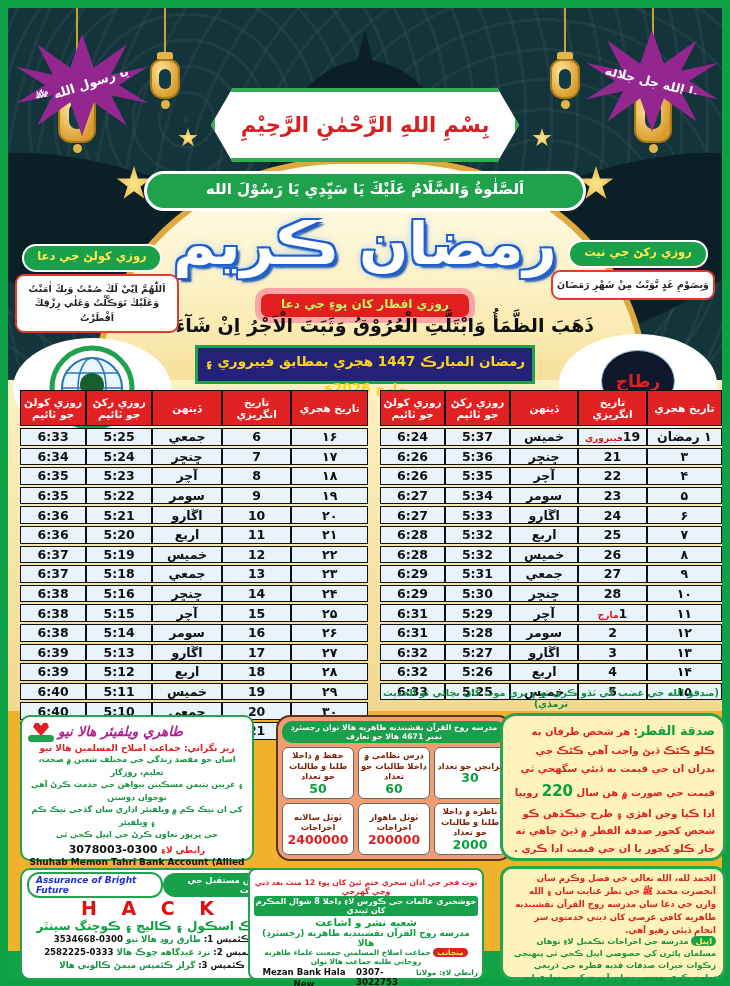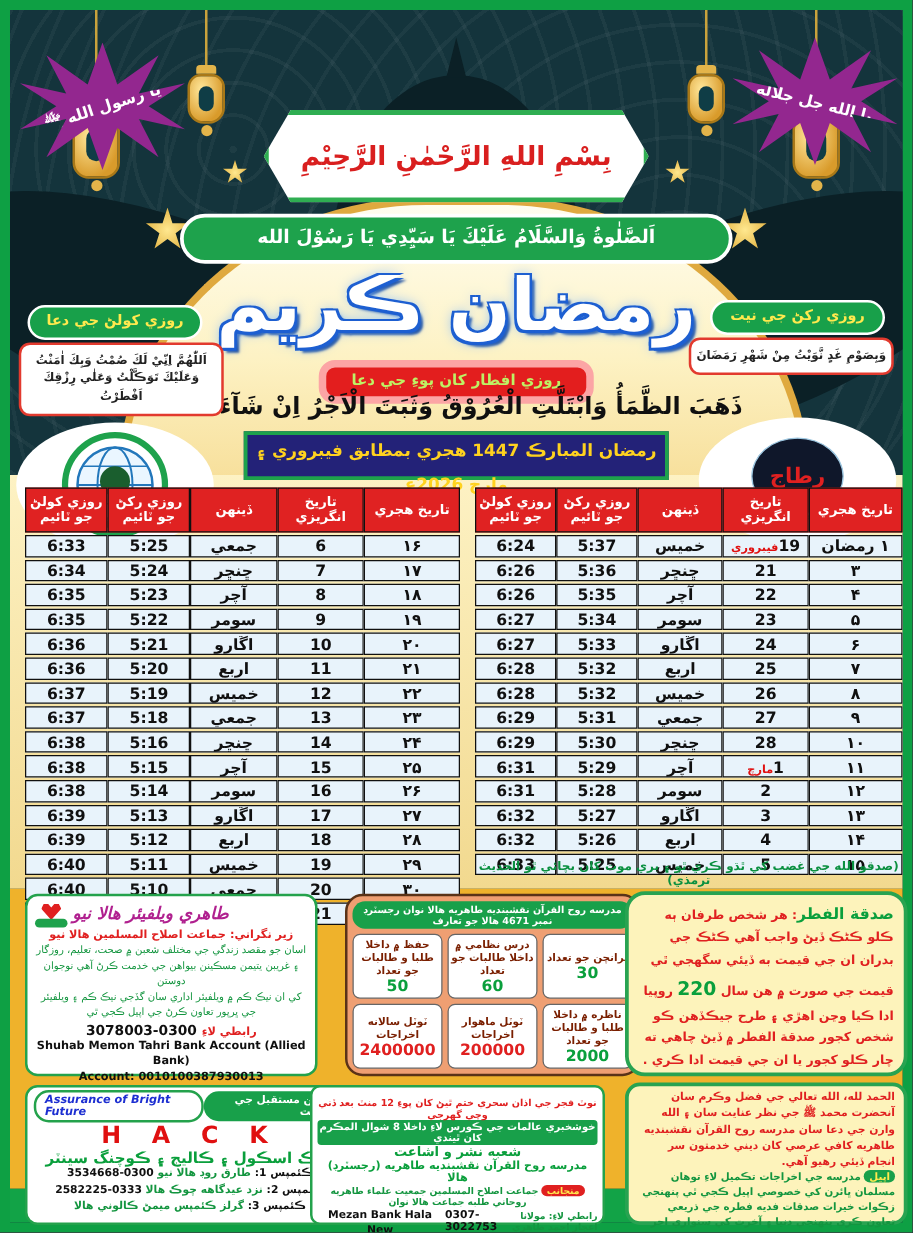--- a/index.html
+++ b/index.html
@@ -90,21 +90,21 @@
   
   .b-white{position:absolute;background:#fff;border:2px solid #24a24c;border-radius:10px;box-sizing:border-box;}
   #welfare{left:12px;top:707px;width:234px;height:146px;padding:3px 6px;}
   .w-title{display:flex;flex-direction:row-reverse;align-items:center;justify-content:flex-end;gap:4px;font-style:italic;}
   .w-title .tt{color:#b0208f;font-weight:bold;font-size:13.5px;}
   .heart-ppl{width:26px;height:22px;position:relative;}
   .heart-ppl:before{content:"";position:absolute;left:5px;top:2px;width:16px;height:14px;background:#e02020;
         clip-path:polygon(50% 100%,0 35%,12% 8%,35% 8%,50% 28%,65% 8%,88% 8%,100% 35%);}
   .heart-ppl:after{content:"";position:absolute;left:0;bottom:0;width:26px;height:7px;background:#1ea24c;border-radius:4px;}
   .w-sub{color:#e02020;font-size:9px;font-weight:bold;text-align:center;margin-top:1px;}
-  .w-line{color:#13953f;font-size:8.1px;font-weight:normal;text-align:center;line-height:1.55;}
+  .w-line{color:#13953f;font-size:8.1px;font-weight:bold;text-align:center;line-height:1.55;}
   .w-contact{text-align:center;font-size:11px;font-weight:bold;color:#101010;margin-top:2px;}
   .w-contact .lbl{color:#e02020;font-size:9px;}
   .w-bank{font-size:9px;font-weight:bold;text-align:center;color:#101010;line-height:1.4;}
 
   #hack{left:12px;top:860px;width:264px;height:112px;padding:2px 5px;}
   .hk-pills{display:flex;justify-content:space-between;align-items:center;}
   .pill-en{background:#fff;border:2px solid #24a24c;border-radius:12px;color:#1d2fd1;font-style:italic;
         font-size:9px;font-weight:bold;padding:1px 7px;}
   .pill-sd{background:#18a04a;border-radius:12px;color:#fff;font-size:8.5px;font-weight:bold;padding:2px 8px;}
   .hk-title{text-align:center;color:#e01010;font-weight:bold;font-size:19px;letter-spacing:9px;line-height:1.1;}

